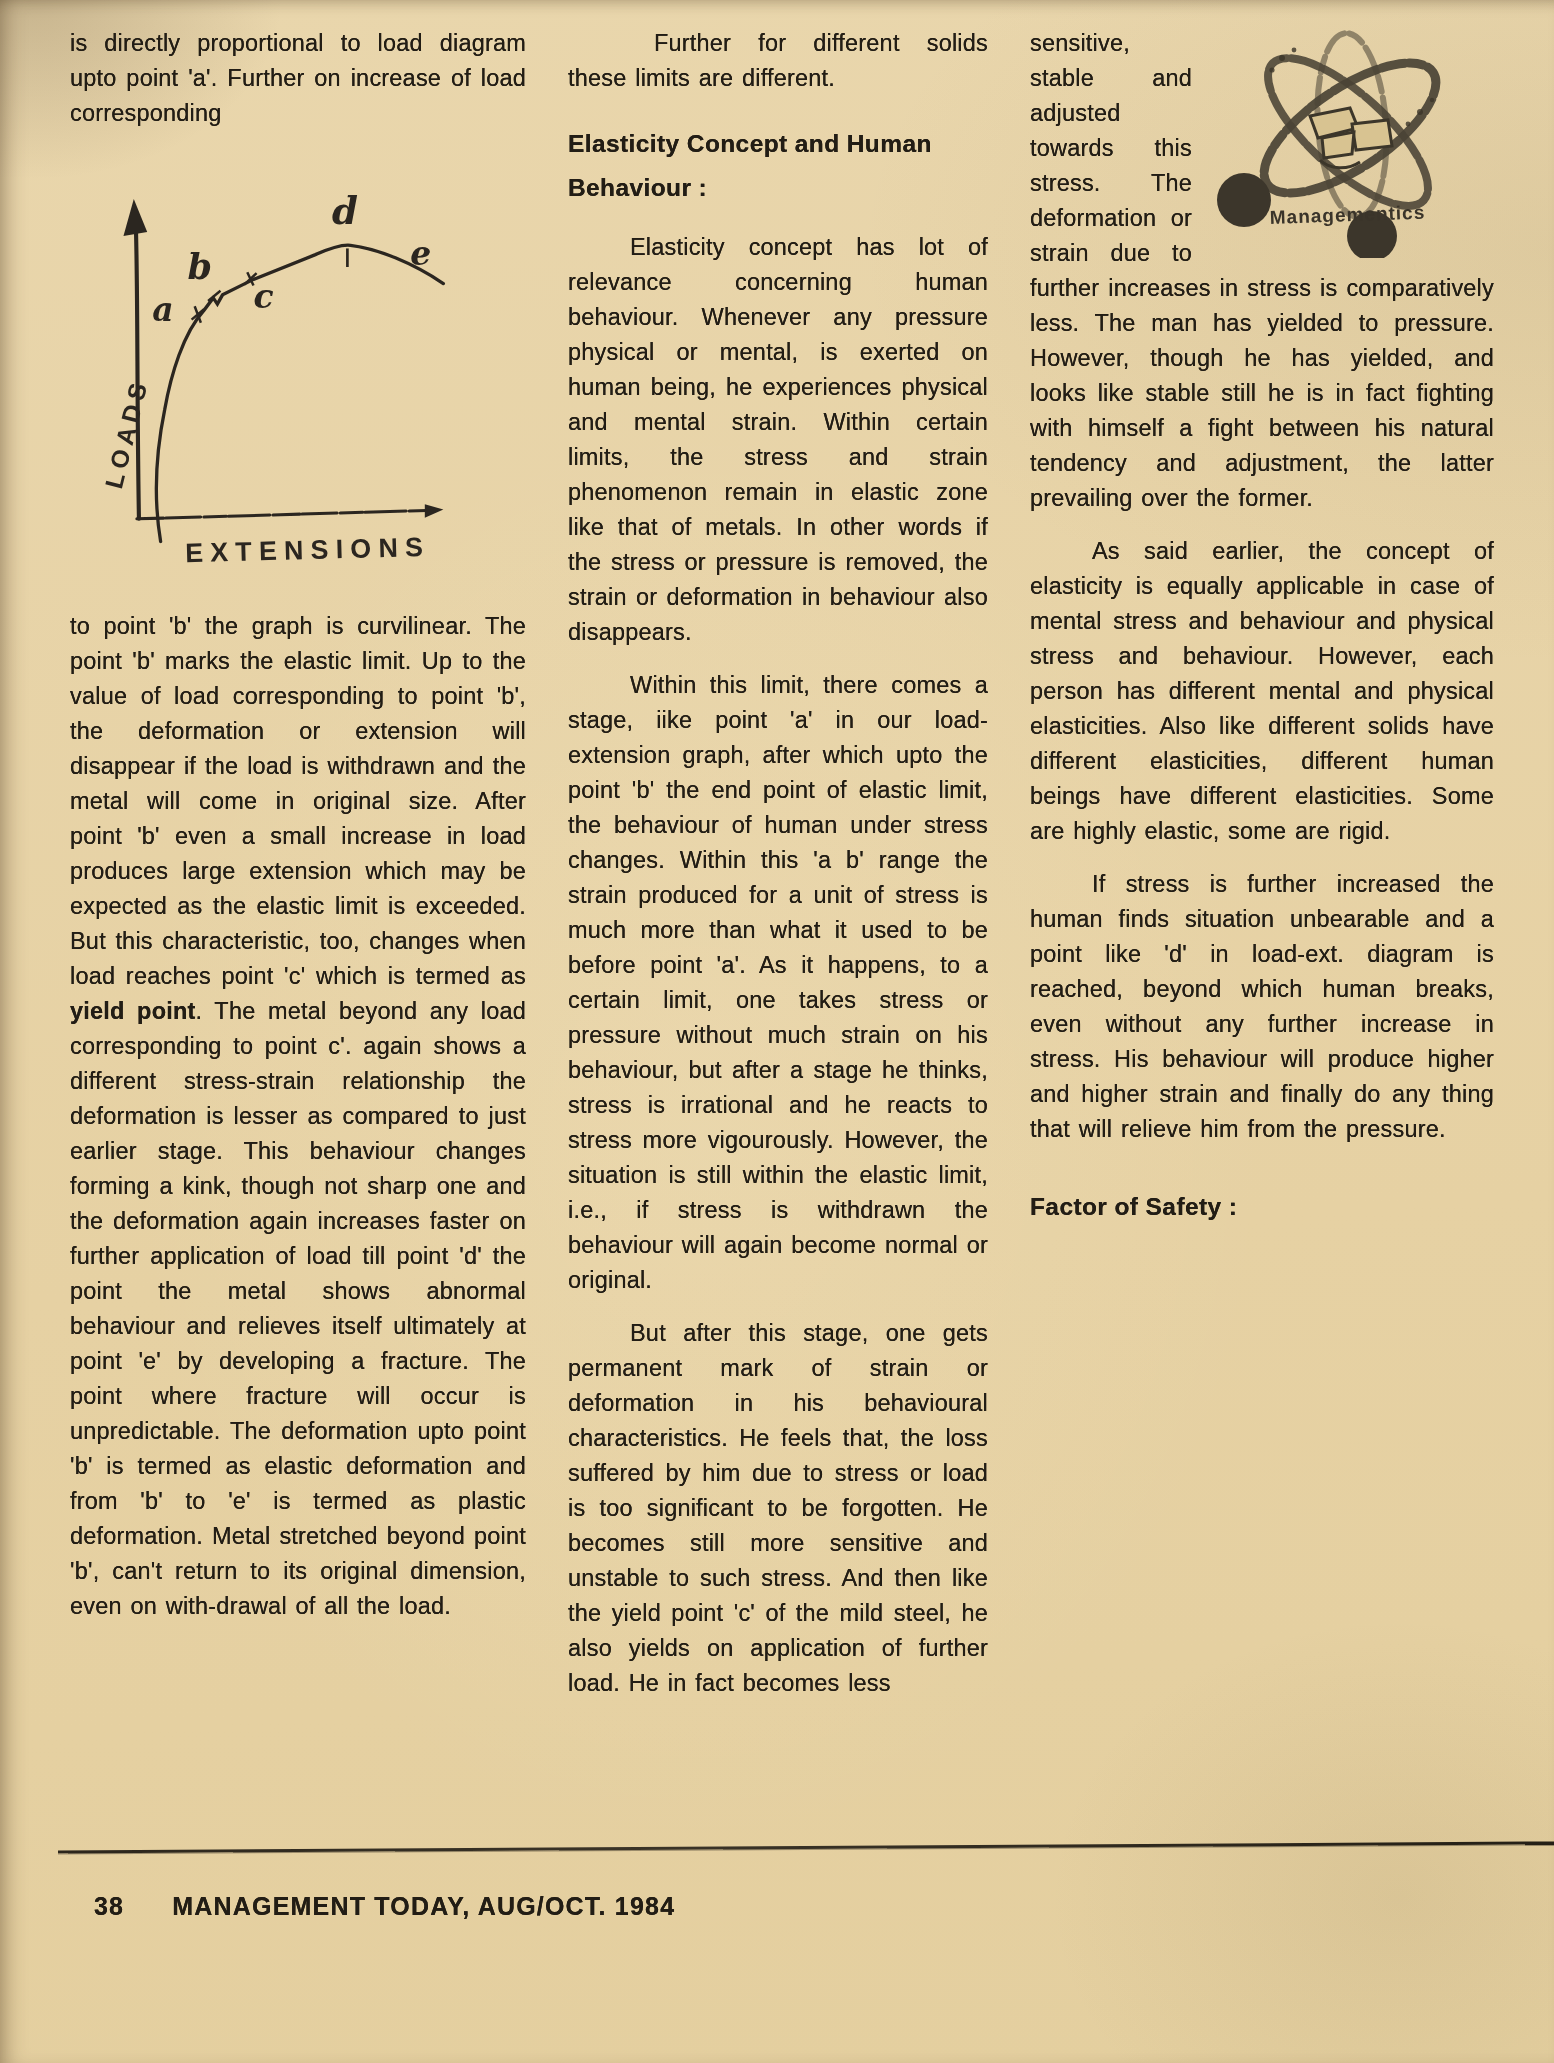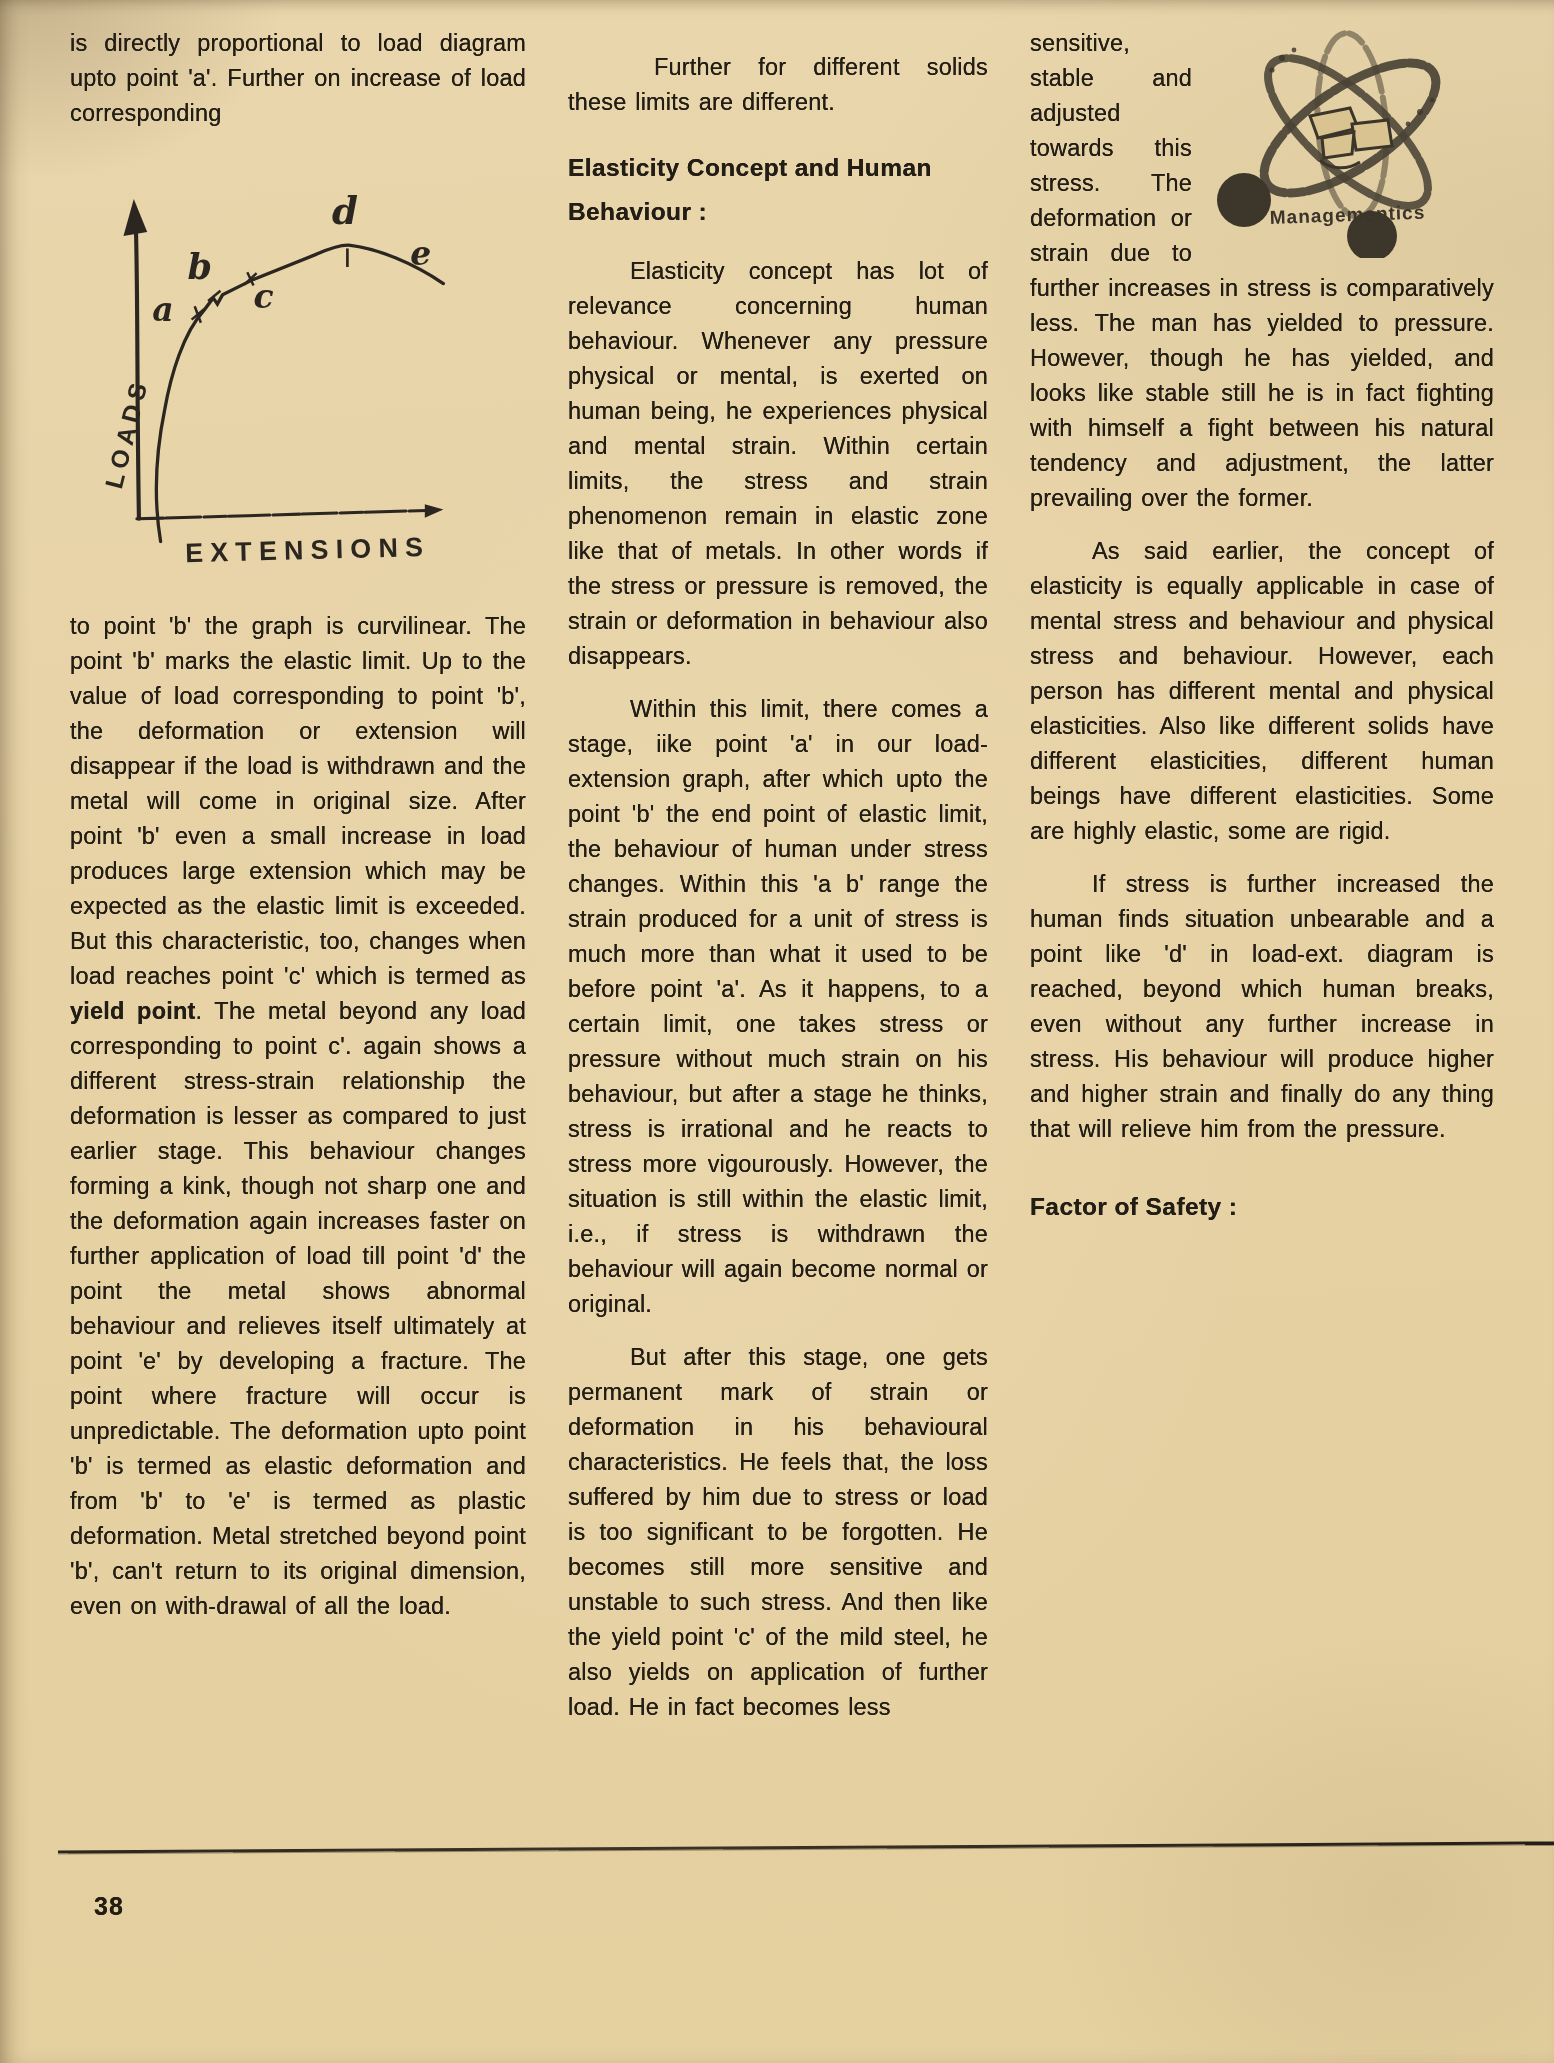--- a/index.html
+++ b/index.html
@@ -15,21 +15,21 @@
     box-shadow: inset 16px 0 22px -12px rgba(70,52,26,.45), inset 0 12px 16px -12px rgba(70,52,26,.35);
     font-family:"Liberation Sans", sans-serif;
     color:#221d15;
   }
   .columns{
     position:absolute;top:26px;left:70px;right:50px;height:1800px;
     display:flex;gap:42px;overflow:hidden;
   }
   .col{flex:0 0 auto;}
   .col-left{width:456px;}
-  .col-mid{width:420px;margin-top:24px;}
+  .col-mid{width:420px;}
   .col-right{width:464px;}
   p.body{
     margin:0 0 18px 0;
     font-size:23.5px;line-height:35px;
     text-align:justify;letter-spacing:.2px;word-spacing:2px;
     text-shadow:0 0 .4px currentColor;
   }
   p.indent{text-indent:62px;}
   .bold-inline{font-weight:bold;}
   h3.subhead{
@@ -143,15 +143,16 @@
       <p class="body indent">If stress is further increased the human finds situation unbearable and a point like 'd' in load-ext. diagram is reached, beyond which human breaks, even without any further increase in stress. His behaviour will produce higher and higher strain and finally do any thing that will relieve him from the pressure.</p>
       <h3 class="subhead" style="margin-top:38px;margin-bottom:31px">Factor of Safety :</h3>
     </div>
 
   </div>
 
   <div class="footer-rule"></div>
 
   <div class="footer">
     <span>38</span>
+    <span>MANAGEMENT TODAY, AUG/OCT. 1984</span>
   </div>
 
 </div>
 
 </body></html>

